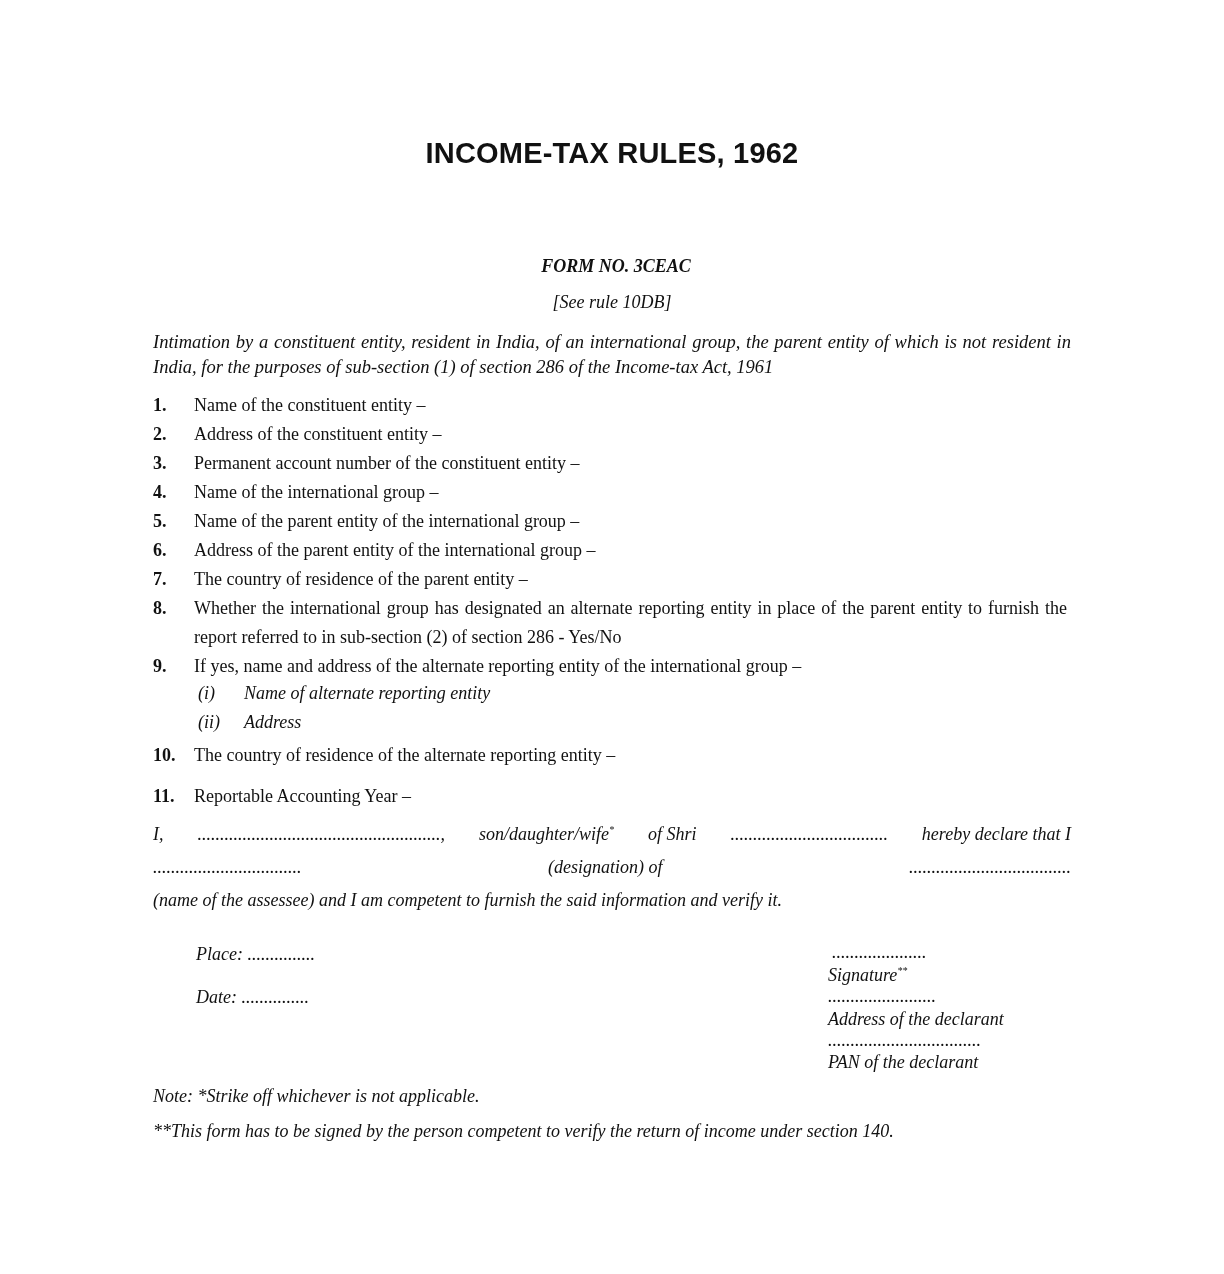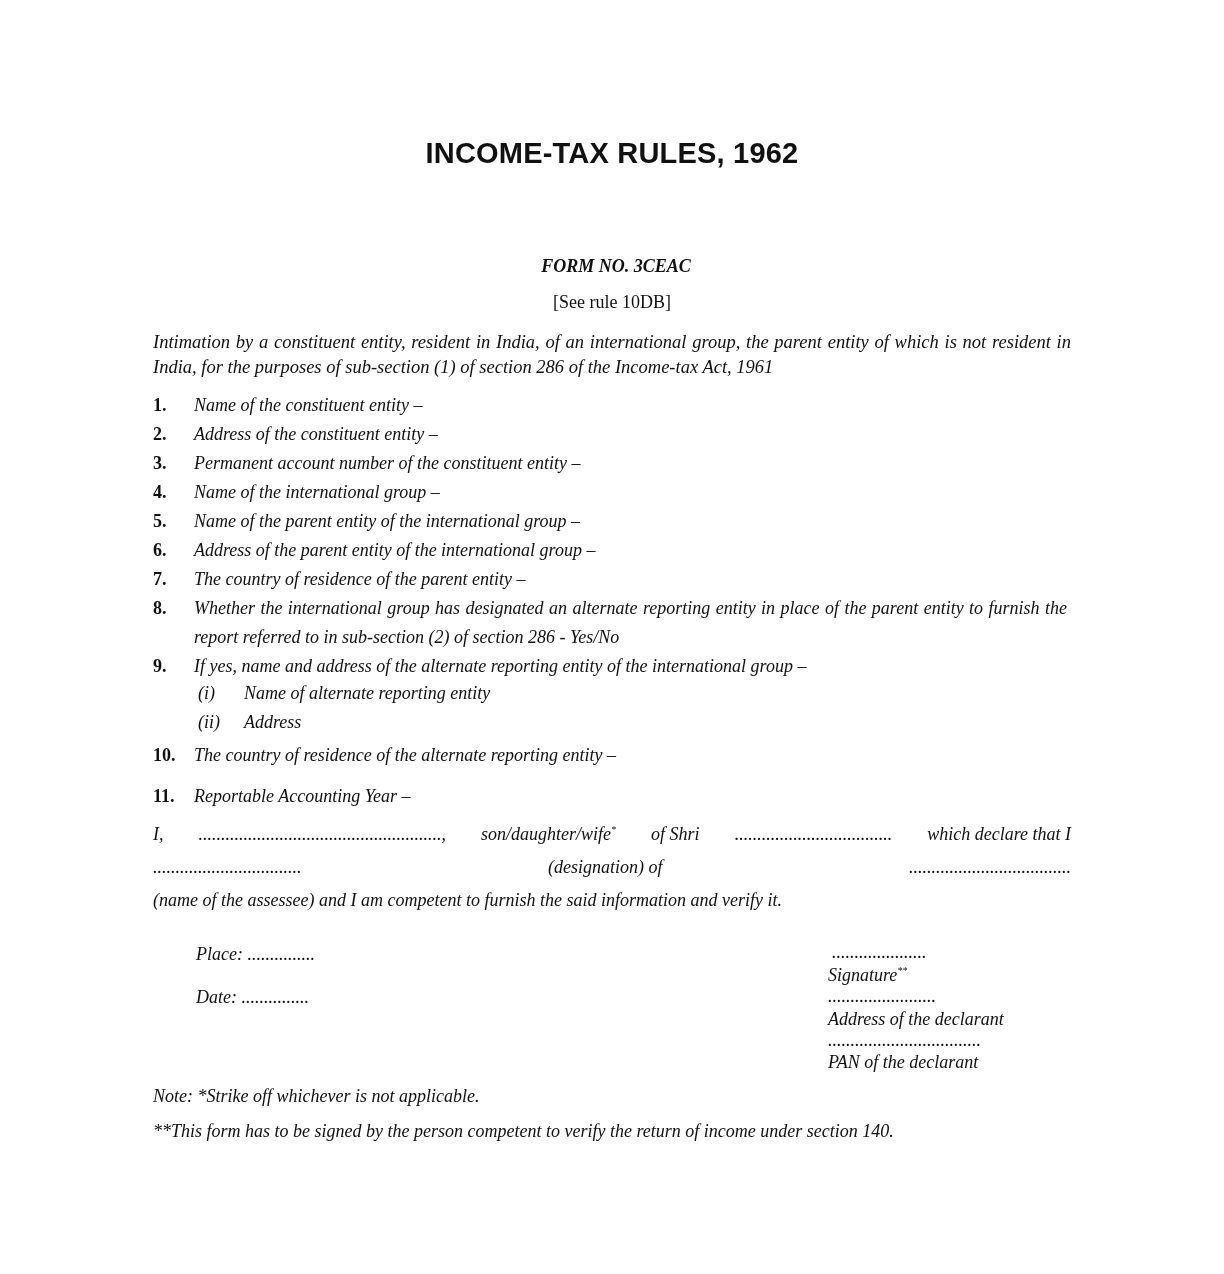--- a/index.html
+++ b/index.html
@@ -1,24 +1,24 @@
 <!DOCTYPE html>
 <html><head>
 <meta charset="utf-8">
 <style>
   html, body { margin: 0; padding: 0; background: #ffffff; }
   body { width: 1224px; height: 1274px; position: relative; color: #111; font-family: "Liberation Serif", serif; overflow: hidden; }
   .page { position: absolute; left: 0; top: 0; width: 1224px; height: 1274px; padding-left: 36px; }
   .title { position: absolute; left: 0; width: 1224px; top: 137px; text-align: center; font-family: "Liberation Sans", sans-serif; font-weight: bold; font-size: 29px; letter-spacing: 0.2px; }
   .form-no { position: absolute; left: 4px; width: 1224px; top: 256px; text-align: center; font-style: italic; font-weight: bold; font-size: 18px; }
-  .see-rule { position: absolute; left: 0; width: 1224px; top: 292px; text-align: center; font-size: 18px; }
+  .see-rule { position: absolute; left: 0; width: 1224px; top: 292px; text-align: center; font-style: italic; font-size: 18px; }
   .intro { position: absolute; left: 153px; width: 918px; top: 330px; font-style: italic; font-weight: normal; font-size: 18.5px; line-height: 25px; text-align: justify; text-align-last: left; }
   .item { position: absolute; left: 153px; width: 918px; font-size: 18px; line-height: 29px; }
   .item .num { position: absolute; left: 0; font-weight: bold; }
-  .item .txt { position: absolute; left: 41px; right: 4px; font-style: italic; }
+  .item .txt { position: absolute; left: 41px; right: 4px; }
   .sub { position: absolute; font-size: 18px; font-style: italic; }
   .sub .num { position: absolute; left: 0; }
   .sub .txt { position: absolute; left: 46px; white-space: nowrap; }
   .decl { position: absolute; left: 153px; width: 918px; font-style: italic; font-size: 18px; }
   .decl-line { position: absolute; left: 0; width: 918px; height: 24px; display: flex; justify-content: space-between; white-space: nowrap; }
   .sig { position: absolute; font-style: italic; font-size: 18px; white-space: nowrap; margin-left: 43px; }
   .dots { letter-spacing: 0px; }
   sup { font-size: 10px; vertical-align: 7px; line-height: 0; }
   .note { position: absolute; left: 153px; font-style: italic; font-size: 18px; white-space: nowrap; }
 </style>
@@ -87,21 +87,21 @@
     <span class="txt">Reportable Accounting Year –</span>
   </div>
 
   <div class="decl" style="top:824px">
     <div class="decl-line" style="top:0">
       <span>I,</span>
       <span class="dots">......................................................,</span>
       <span><span>son/daughter/wife</span><sup>*</sup></span>
       <span>of Shri</span>
       <span class="dots">...................................</span>
-      <span>which declare that I</span>
+      <span>hereby declare that I</span>
     </div>
     <div class="decl-line" style="top:33px">
       <span class="dots">.................................</span>
       <span>(designation) of</span>
       <span class="dots">....................................</span>
     </div>
     <div class="decl-line" style="top:66px">
       <span>(name of the assessee) and I am competent to furnish the said information and verify it.</span>
     </div>
   </div>

